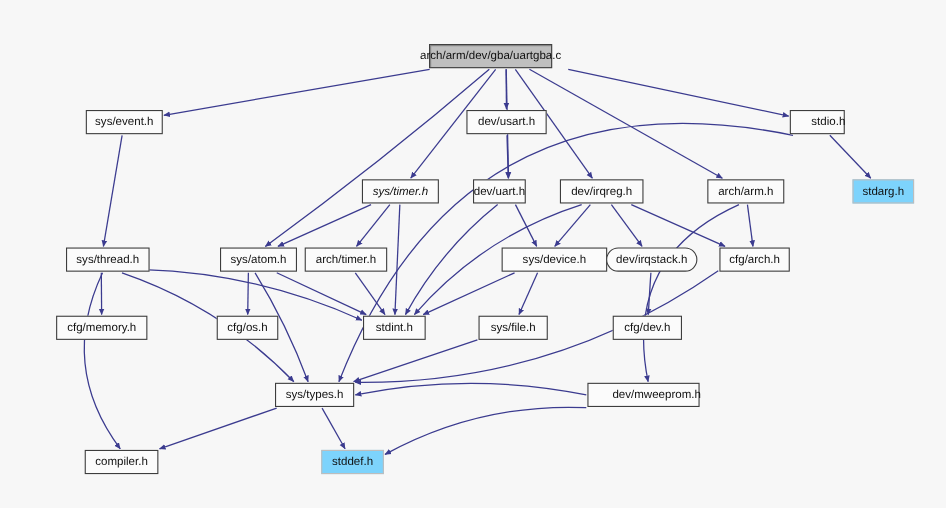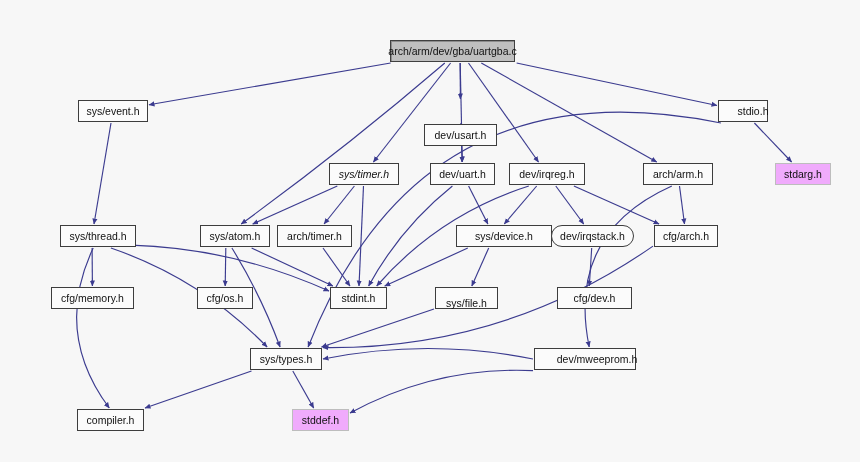--- a/index.html
+++ b/index.html
@@ -34,21 +34,21 @@
     white-space:nowrap;
     letter-spacing:0px;
     z-index:5;
   }
   .node.root{
     background:#bfbfbf;
     border:1px solid #404040;
     box-shadow:1px 1px 0 #8d8d8d inset;
   }
   .node.ext{
-    background:#f0abfc;
+    background:#7dd3fc;
     border:1px solid #bdbdbd;
     color:#101010;
   }
 </style>
 </head>
 <body>
 
 <div id="graph">
   <svg id="edges" viewBox="0 0 860 462" preserveAspectRatio="none">
       <defs>
@@ -91,36 +91,36 @@
       <path d="M467.8,248.0 L384.7,286.0" fill="none" stroke="#3b3b8f" stroke-width="1.15" marker-end="url(#arrow)"></path>
       <path d="M591.7,248.0 L589.3,286.0" fill="none" stroke="#3b3b8f" stroke-width="1.15" marker-end="url(#arrow)"></path>
       <path d="M434.0,309.0 L321.5,347.0" fill="none" stroke="#3b3b8f" stroke-width="1.15" marker-end="url(#arrow)"></path>
       <path d="M251.5,371.0 L145.0,408.0" fill="none" stroke="#3b3b8f" stroke-width="1.15" marker-end="url(#arrow)"></path>
       <path d="M292.8,371.0 L313.7,408.0" fill="none" stroke="#3b3b8f" stroke-width="1.15" marker-end="url(#arrow)"></path>
       <path d="M533.0,359.0 Q428.0,338.0 323.0,359.0" fill="none" stroke="#3b3b8f" stroke-width="1.15" marker-end="url(#arrow)"></path>
       <path d="M533.0,370.6 Q435.5,366.3 350.0,413.1" fill="none" stroke="#3b3b8f" stroke-width="1.15" marker-end="url(#arrow)"></path>
       <path d="M653.0,246.1 Q504.2,349.7 323.0,347.6" fill="none" stroke="#3b3b8f" stroke-width="1.15" marker-end="url(#arrow)"></path>
     </svg>
   <div id="nodes">
-      <div class="node root" style="left: 390px; top: 40px; width: 125px;">
+      <div class="node root" style="left: 390px; top: 40px; width: 112px;">
         <span>arch/arm/dev/gba/uartgba.c</span>
       </div>
       <div class="node" style="left: 78px; top: 100px; width: 70px;">
         <span>sys/event.h</span>
       </div>
-      <div class="node" style="left: 424px; top: 100px; width: 73px; margin-top: 24px;">
+      <div class="node" style="left: 424px; top: 100px; width: 73px;">
         <span>dev/usart.h</span>
       </div>
       <div class="node" style="left: 718px; top: 100px; width: 50px; padding-left: 20px;">
         <span>stdio.h</span>
       </div>
       <div class="node" style="left: 329px; top: 163px; width: 70px; font-style: italic;">
         <span>sys/timer.h</span>
       </div>
-      <div class="node" style="left: 430px; top: 163px; width: 65px;">
+      <div class="node" style="left: 430px; top: 163px; width: 48px;">
         <span>dev/uart.h</span>
       </div>
       <div class="node" style="left: 509px; top: 163px; width: 76px;">
         <span>dev/irqreg.h</span>
       </div>
       <div class="node" style="left: 643px; top: 163px; width: 70px;">
         <span>arch/arm.h</span>
       </div>
       <div class="node ext" style="left: 775px; top: 163px; width: 56px;">
         <span>stdarg.h</span>
@@ -145,24 +145,24 @@
       </div>
       <div class="node" style="left: 51px; top: 287px; width: 83px;">
         <span>cfg/memory.h</span>
       </div>
       <div class="node" style="left: 197px; top: 287px; width: 56px;">
         <span>cfg/os.h</span>
       </div>
       <div class="node" style="left: 330px; top: 287px; width: 57px;">
         <span>stdint.h</span>
       </div>
-      <div class="node" style="left: 435px; top: 287px; width: 63px; align-items: flex-end;">
+      <div class="node" style="left: 435px; top: 287px; width: 63px;">
         <span>sys/file.h</span>
       </div>
-      <div class="node" style="left: 557px; top: 287px; width: 75px;">
+      <div class="node" style="left: 557px; top: 287px; width: 63px;">
         <span>cfg/dev.h</span>
       </div>
       <div class="node" style="left: 250px; top: 348px; width: 72px;">
         <span>sys/types.h</span>
       </div>
       <div class="node" style="left: 534px; top: 348px; width: 102px; padding-left: 24px;">
         <span>dev/mweeprom.h</span>
       </div>
       <div class="node" style="left: 77px; top: 409px; width: 67px;">
         <span>compiler.h</span>

